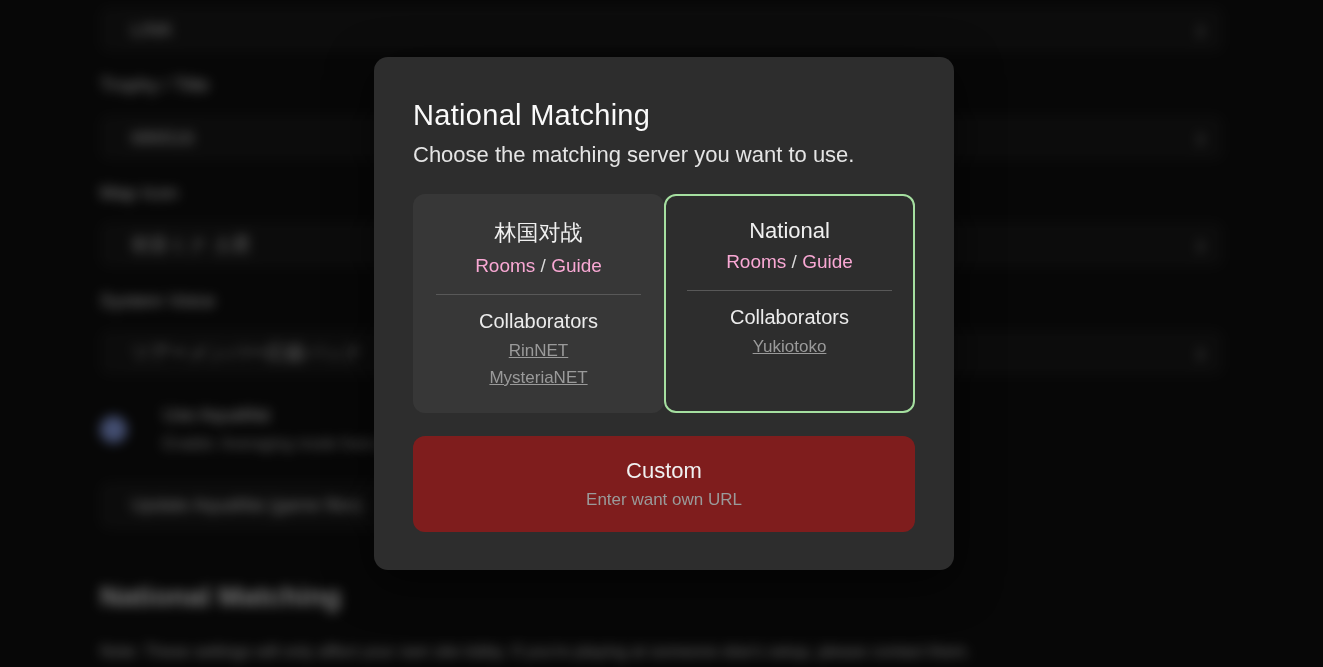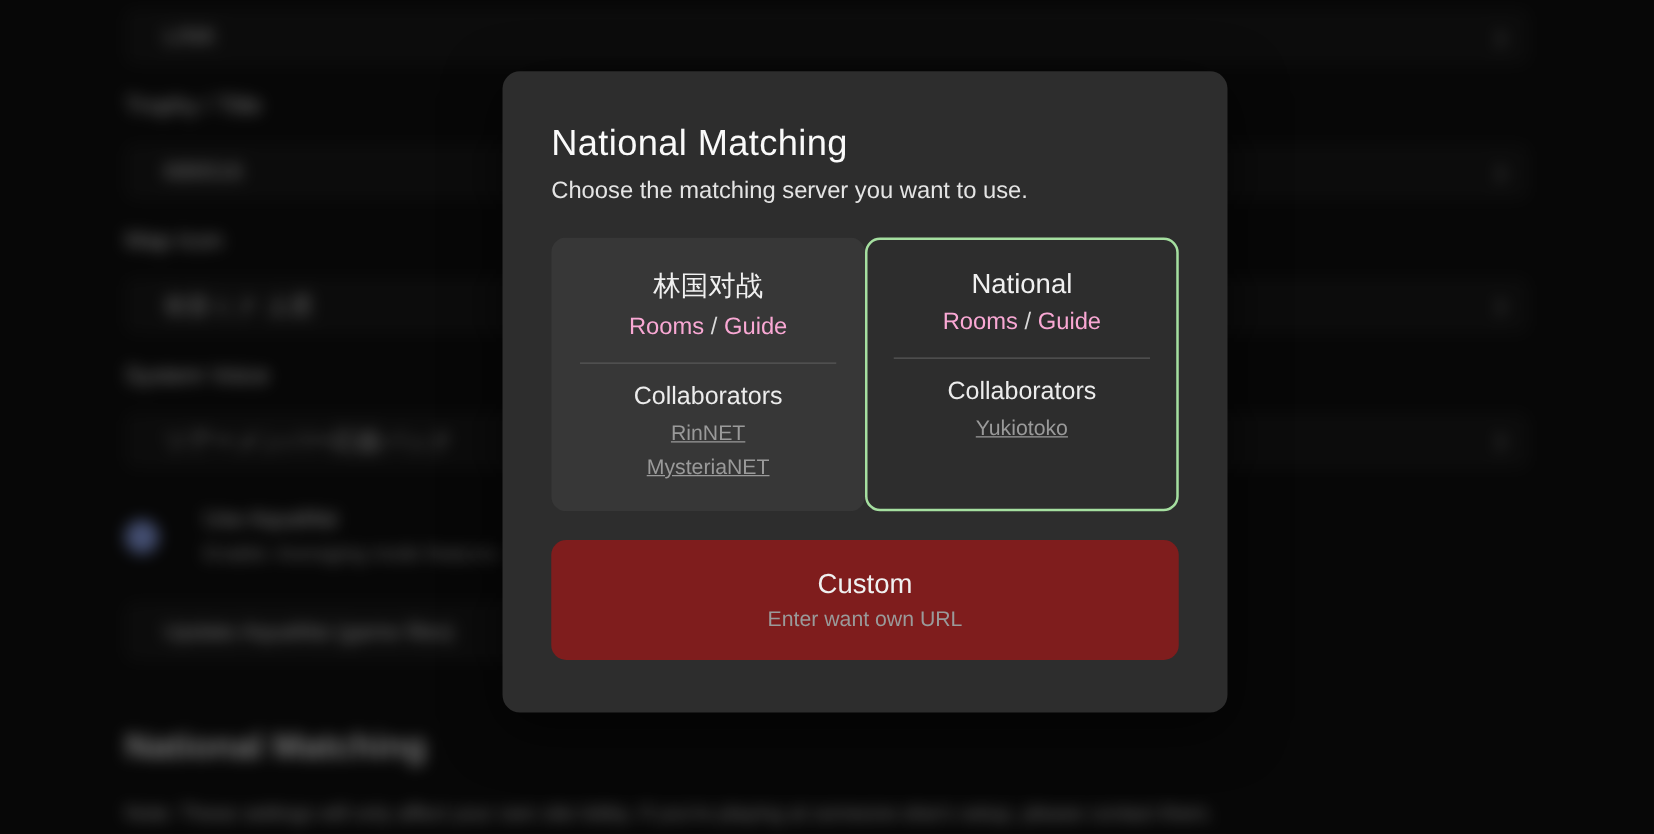--- a/index.html
+++ b/index.html
@@ -47,24 +47,23 @@
 
   
   .overlay { position:absolute; inset:0; background:rgba(0,0,0,0.48); }
 
   .modal {
     position:absolute; left:374px; top:57px; width:580px; height:513px;
     background:#2d2d2d; border-radius:14px;
     box-shadow:0 12px 45px rgba(0,0,0,0.6);
     padding:42px 39px 0 39px;
     color:#f5f5f5;
-    margin-left:28px;
   }
   .modal-title    { font-size:29px; font-weight:500; letter-spacing:0.3px; color:#fafafa; }
-  .modal-subtitle { margin-top:10px; font-size:19px; color:#e4e4e4; }
+  .modal-subtitle { margin-top:10px; font-size:22px; color:#e4e4e4; }
 
   .server-grid {
     margin-top:26px; display:grid; grid-template-columns:1fr 1fr; 
     height:219px;
   }
   .server-card {
     border-radius:12px; background:#373737; border:2px solid transparent;
     display:flex; flex-direction:column; align-items:center;
     padding-top:22px; cursor:pointer;
   }

